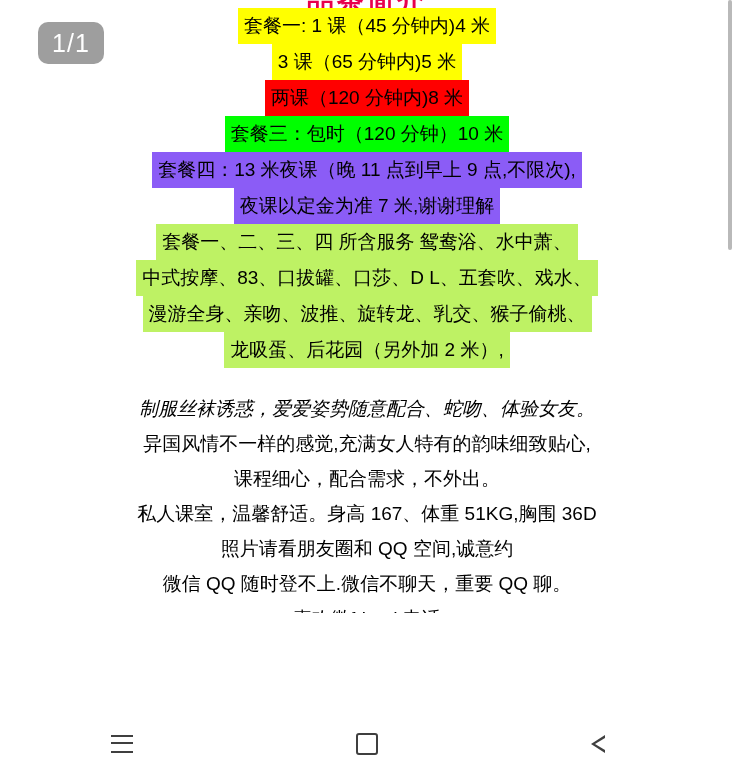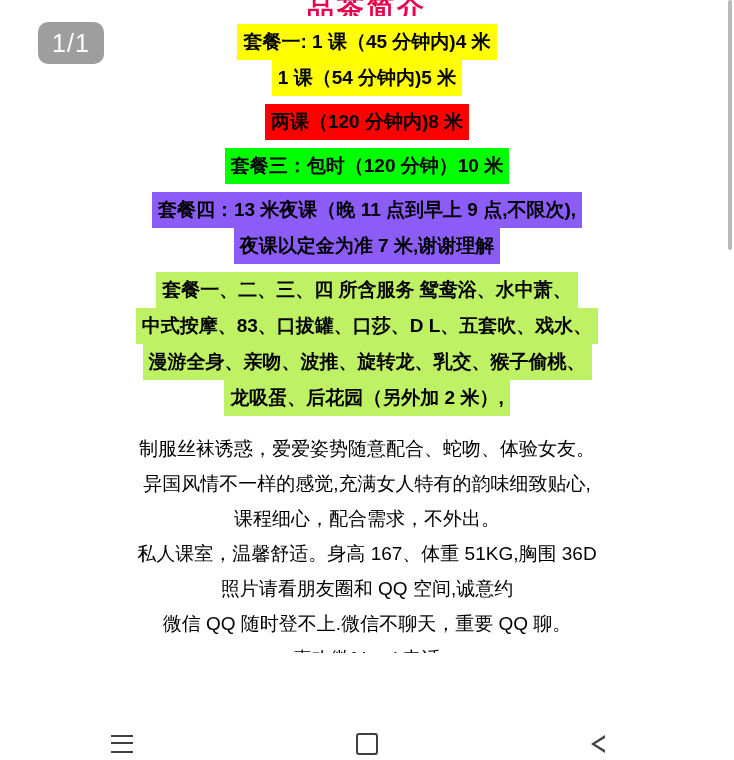--- a/index.html
+++ b/index.html
@@ -34,21 +34,21 @@
     font-size: 25px;
     display: flex;
     align-items: center;
     justify-content: center;
     letter-spacing: 1px;
     z-index: 20;
   }
   .doc {
     position: absolute;
     left: 0;
-    top: 8px;
+    top: 0;
     width: 734px;
     text-align: center;
   }
   .title {
     color: #e8004c;
     font-weight: bold;
     font-size: 27px;
     letter-spacing: 3px;
     margin-top: -14px;
     height: 22px;
@@ -61,33 +61,33 @@
     margin: 0;
     line-height: 32px;
     font-size: 19px;
     color: #000000;
   }
   .hl-line .hl {
     display: inline-block;
     padding: 2px 6px;
     white-space: nowrap;
   }
-  .group { margin-top: 8px; font-weight: bold; }
+  .group { margin-top: 0; }
   .yellow .hl { background: #ffff00; }
   .red .hl { background: #ff0000; }
   .green .hl { background: #00ff00; }
   .cyan .hl { background: #8b5cf6; }
   .magenta .hl { background: #bef264; }
   .plain {
     font-size: 19px;
     color: #000000;
     line-height: 35px;
     margin: 0;
   }
-  .plain-first { margin-top: 15px; }
+  .plain-first { margin-top: 23px; font-style: italic; }
   .clipped {
     height: 12px;
     overflow: hidden;
     line-height: 35px;
     color: #000000;
     font-size: 19px;
   }
   .scrollbar {
     position: absolute;
     right: 2px;
@@ -165,21 +165,21 @@
 <div id="viewer">
 
   <div class="page-badge">1/1</div>
 
   <div class="doc">
 
     <div class="title">品茶简介</div>
 
     <div class="group yellow">
       <div class="hl-line"><span class="hl">套餐一: 1 课（45 分钟内)4 米</span></div>
-      <div class="hl-line"><span class="hl">1 课（54 分钟内)5 米</span></div>
+      <div class="hl-line"><span class="hl">3 课（65 分钟内)5 米</span></div>
     </div>
 
     <div class="group red">
       <div class="hl-line"><span class="hl">两课（120 分钟内)8 米</span></div>
     </div>
 
     <div class="group green">
       <div class="hl-line"><span class="hl">套餐三：包时（120 分钟）10 米</span></div>
     </div>
 

